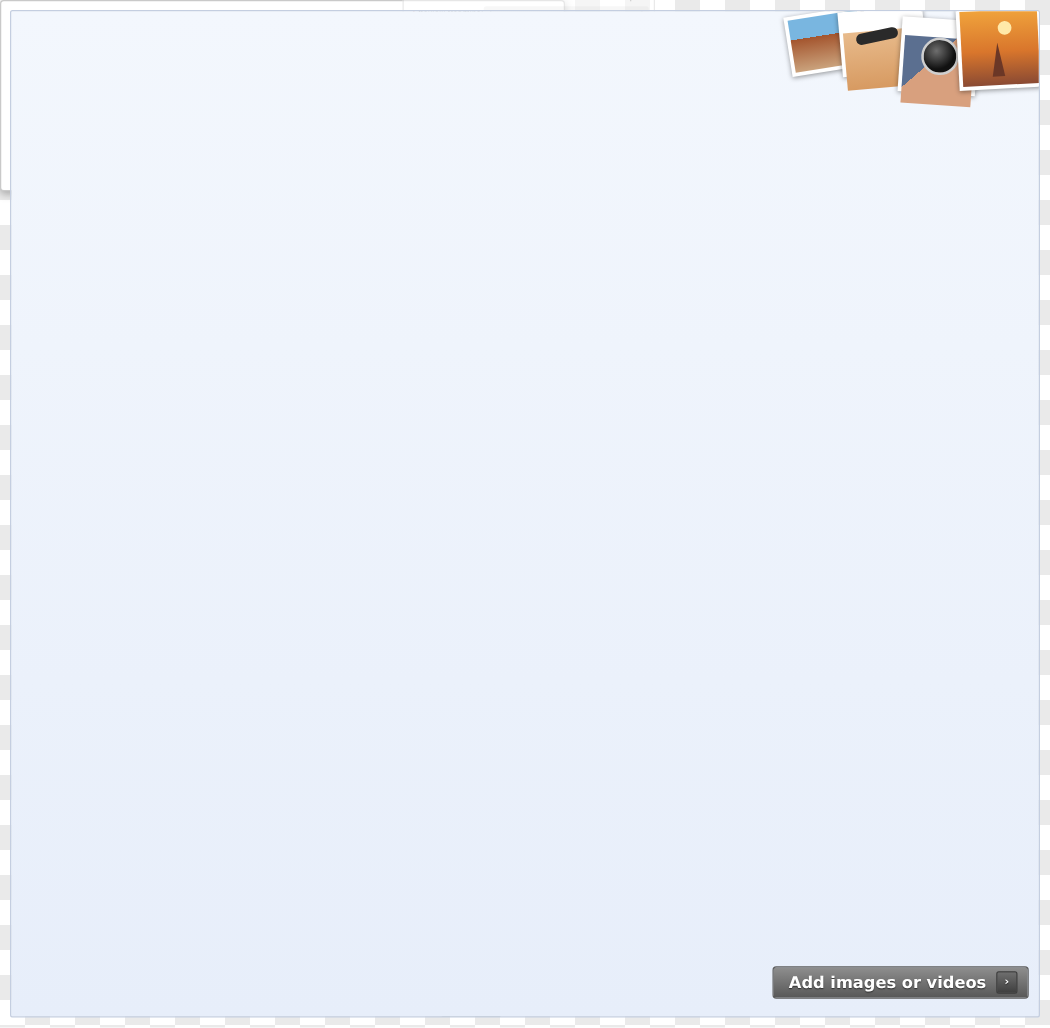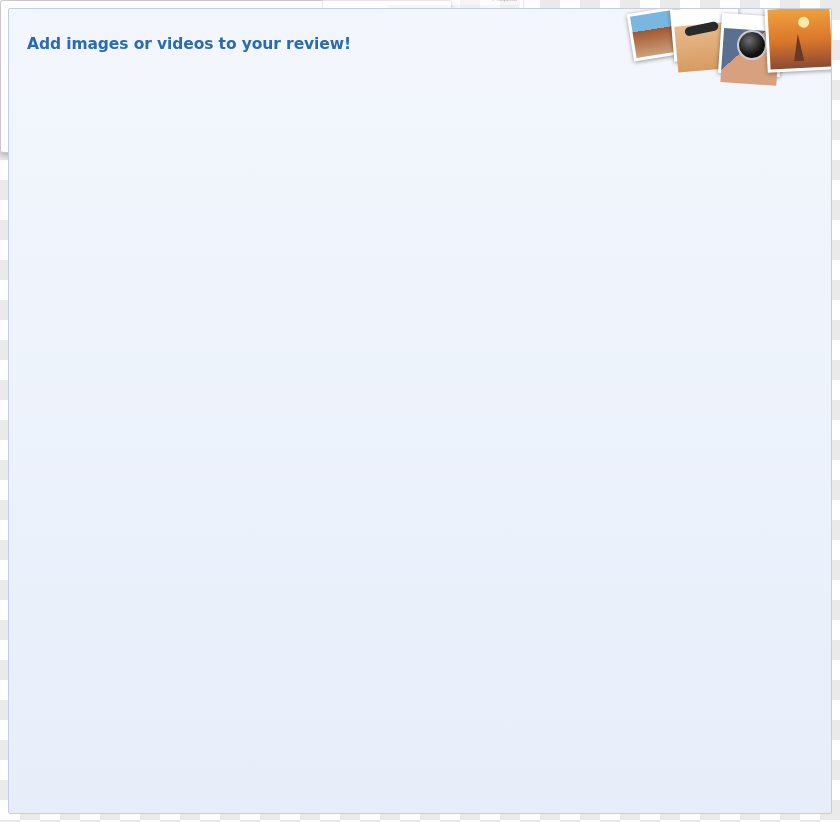--- a/index.html
+++ b/index.html
@@ -377,16 +377,19 @@
           <i></i>
         </div>
       <div class="pola" id="pola3">
           <i></i>
         </div>
       <div class="pola" id="pola4">
           <i></i>
         </div>
     </div>
 
-    <div class="media-h">Add images or videos to your review!</div>
-
+
+    <div class="media-btn">
+      <span>Add images or videos</span>
+      <span class="caret">›</span>
+    </div>
   </div>
 </div>
 
 </body></html>

